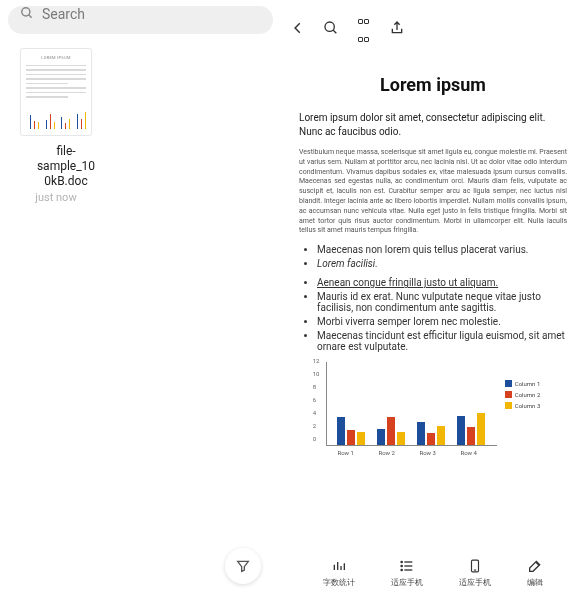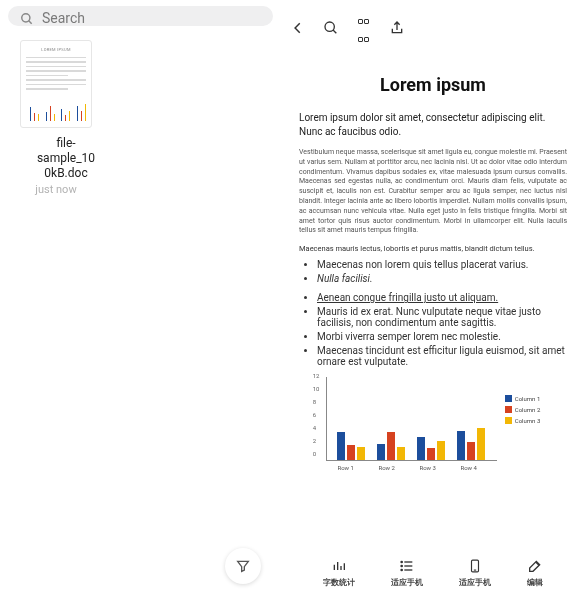--- a/index.html
+++ b/index.html
@@ -36,23 +36,23 @@
     position: absolute;
     right: 10px;
     top: 12px;
     font-size: 16px;
     color: #333;
   }
   .searchbar {
     margin: 6px 8px;
     background: #efeff0;
     border-radius: 18px;
-    height: 20px;
-    display: flex;
-    align-items: flex-end;
+    height: 28px;
+    display: flex;
+    align-items: flex-start;
     padding: 0 12px;
     color: #7a7a7a;
   }
   .searchbar .sicon { font-size: 14px; margin-right: 8px; color: #888;}
   .searchbar .stext { font-size: 14px; color: #7a7a7a;}
   .tabs {
     display: flex;
     gap: 16px;
     padding: 8px 6px 8px 6px;
     font-size: 12px;
@@ -196,21 +196,20 @@
   .xlabels span{ font-size:6px; color:#555; width:32px; text-align:center;}
   .legend { font-size:6px; color:#444; display:flex; flex-direction:column; gap:4px; margin-top:18px;}
   .legend .row{display:flex;align-items:center;gap:3px;}
   .legend .sw{width:7px;height:7px;}
   
   .toolbar {
     display:flex;
     justify-content: space-around;
     padding: 10px 20px 12px 20px;
     align-items:flex-start;
-    font-weight:bold;
   }
   .tbtn { text-align:center; color:#333;}
   .tbtn .ticon{font-size:15px; height:18px; display:flex;align-items:center;justify-content:center;}
   .tbtn .tlabel{ font-size:8px; color:#444; margin-top:2px;}
   svg{display:block;}
 </style>
 </head>
 <body>
 
 <div class="left">
@@ -286,24 +285,23 @@
           <path d="M12 3v12M8 7l4-4 4 4"></path>
           <path d="M5 13v6h14v-6"></path>
         </svg>
     </div>
   </div>
 
   <div class="doc-body">
     <div class="doc-h1">Lorem ipsum</div>
     <div class="doc-sub">Lorem ipsum dolor sit amet, consectetur adipiscing elit. Nunc ac faucibus odio.</div>
     <div class="doc-para">Vestibulum neque massa, scelerisque sit amet ligula eu, congue molestie mi. Praesent ut varius sem. Nullam at porttitor arcu, nec lacinia nisl. Ut ac dolor vitae odio interdum condimentum. Vivamus dapibus sodales ex, vitae malesuada ipsum cursus convallis. Maecenas sed egestas nulla, ac condimentum orci. Mauris diam felis, vulputate ac suscipit et, iaculis non est. Curabitur semper arcu ac ligula semper, nec luctus nisl blandit. Integer lacinia ante ac libero lobortis imperdiet. Nullam mollis convallis ipsum, ac accumsan nunc vehicula vitae. Nulla eget justo in felis tristique fringilla. Morbi sit amet tortor quis risus auctor condimentum. Morbi in ullamcorper elit. Nulla iaculis tellus sit amet mauris tempus fringilla.</div>
-    <div class="doc-line8">Maecenas mauris lectus, lobortis et purus mattis, blandit dictum tellus.</div>
     <ul class="doc-list">
       <li>Maecenas non lorem quis tellus placerat varius.</li>
-      <li class="italic">Nulla facilisi.</li>
+      <li class="italic">Lorem facilisi.</li>
       <li class="underline">Aenean congue fringilla justo ut aliquam.</li>
       <li>Mauris id ex erat. Nunc vulputate neque vitae justo facilisis, non condimentum ante sagittis.</li>
       <li>Morbi viverra semper lorem nec molestie.</li>
       <li>Maecenas tincidunt est efficitur ligula euismod, sit amet ornare est vulputate.</li>
     </ul>
 
     <div class="chart-wrap">
       <div style="position:relative;">
         <div class="chart-area" id="chart-area">
             <div class="ytk" style="bottom: 0px;">0</div>

